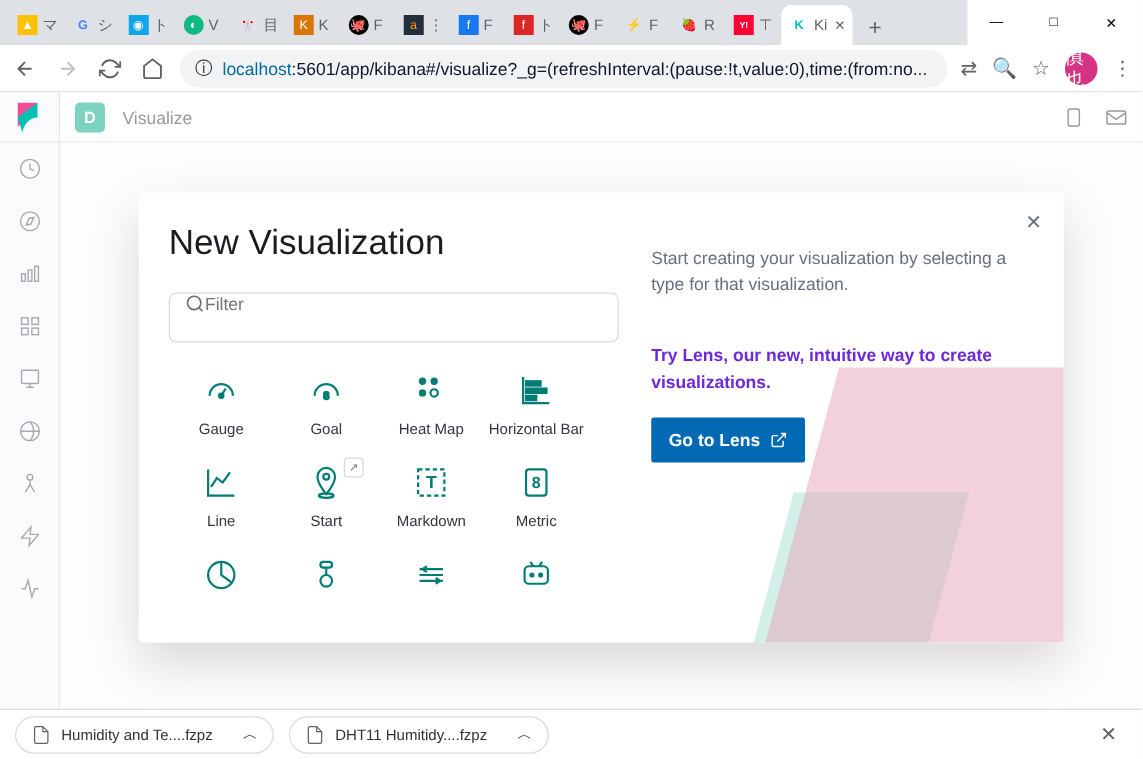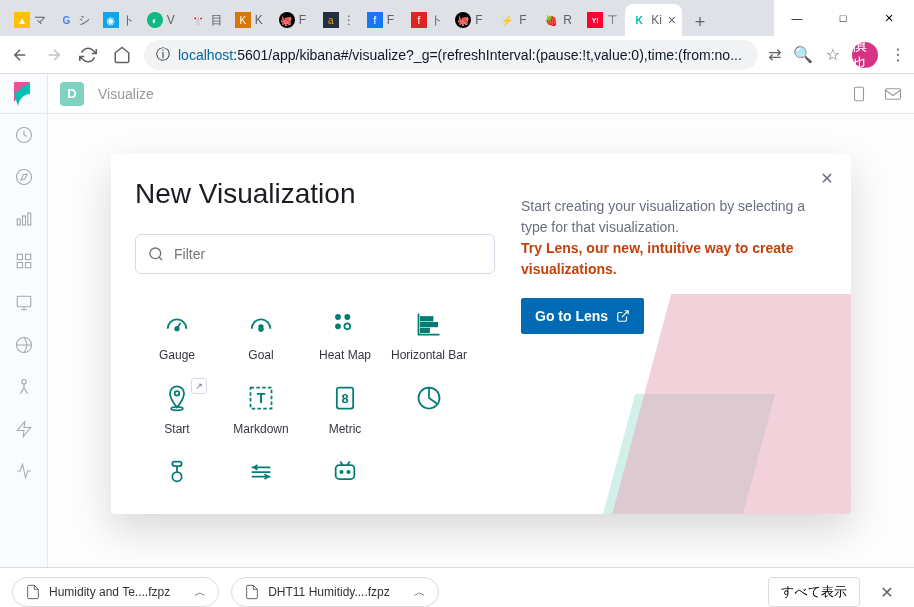--- a/index.html
+++ b/index.html
@@ -25,36 +25,36 @@
 .side-icon{width:48px;height:42px;display:flex;align-items:center;justify-content:center;color:#a6aab0}
 .top-bar{position:absolute;top:0;left:48px;right:0;height:40px;background:#fff;border-bottom:1px solid #e6e8eb;display:flex;align-items:center;padding:0 12px;gap:14px}
 .space-badge{width:24px;height:24px;background:#7dd3c0;color:#fff;border-radius:4px;display:flex;align-items:center;justify-content:center;font-size:13px;font-weight:600}
 .crumb{color:#999;font-size:14px}
 .top-right{margin-left:auto;display:flex;gap:16px;color:#999}
 .modal-overlay{position:absolute;top:40px;left:48px;right:0;bottom:0;background:rgba(255,255,255,0.5);display:flex;justify-content:center;padding-top:40px}
 .modal{width:740px;height:360px;background:#fff;border-radius:4px;box-shadow:0 16px 40px rgba(0,0,0,0.15);display:flex;position:relative;overflow:hidden}
 .modal-close{position:absolute;top:14px;right:14px;width:20px;height:20px;color:#69707d;font-size:16px;display:flex;align-items:center;justify-content:center}
 .modal-left{width:400px;padding:24px 24px 0;display:flex;flex-direction:column}
 .modal-title{font-size:28px;font-weight:300;color:#1a1c21;margin-bottom:24px}
-.filter-box{height:40px;border:1px solid #d3dae6;border-radius:6px;display:flex;align-items:center;padding:0 12px;gap:10px;margin-bottom:34px;width:360px}
+.filter-box{height:40px;border:1px solid #d3dae6;border-radius:6px;display:flex;align-items:flex-start;padding:0 12px;margin-bottom:22px;width:360px}
 .filter-box input{border:none;outline:none;font-size:14px;color:#69707d;flex:1;background:transparent}
 .viz-grid{display:grid;grid-template-columns:repeat(4,84px);gap:20px 0;position:relative;padding-right:8px;width:352px}
 .viz-item{display:flex;flex-direction:column;align-items:center;gap:8px;position:relative}
 .viz-icon{width:32px;height:32px;display:flex;align-items:center;justify-content:center;color:#017d73}
 .viz-label{font-size:12px;color:#343741;text-align:center}
 .popout{position:absolute;top:-4px;right:12px;width:16px;height:16px;background:#fff;border:1px solid #d3dae6;border-radius:3px;display:flex;align-items:center;justify-content:center;font-size:9px;color:#69707d}
 .modal-right{flex:1;padding:42px 28px 0 10px;position:relative;overflow:hidden}
 .deco1{position:absolute;right:-40px;bottom:-80px;width:260px;height:300px;background:#e5a3b8;transform:skewX(-15deg);opacity:0.5}
 .deco2{position:absolute;right:100px;bottom:-60px;width:140px;height:180px;background:#7dd3c0;transform:skewX(-15deg);opacity:0.35}
 .right-content{position:relative;z-index:2}
 .right-title{font-size:20px;font-weight:600;color:#1a1c21;margin-bottom:18px}
-.right-text{font-size:14px;color:#69707d;line-height:1.5;margin-bottom:0}
-.right-bold{font-size:14px;font-weight:700;color:#c2410c;line-height:1.5;margin-bottom:18px}
+.right-text{font-size:14px;color:#69707d;line-height:1.5;margin-bottom:36px}
+.right-bold{font-size:14px;font-weight:700;color:#6d28d9;line-height:1.5;margin-bottom:18px}
 .lens-btn{background:#006bb4;color:#fff;border:none;padding:10px 14px;border-radius:2px;font-size:14px;font-weight:600;display:inline-flex;align-items:center;gap:8px}
-.dl-bar{position:absolute;bottom:0;left:0;right:0;height:40px;background:#fff;border-top:1px solid #dadce0;display:flex;align-items:flex-end;padding:0 12px;gap:12px}
+.dl-bar{position:absolute;bottom:0;left:0;right:0;height:40px;background:#fff;border-top:1px solid #dadce0;display:flex;align-items:center;padding:0 12px;gap:12px}
 .dl-item{height:30px;border:1px solid #dadce0;border-radius:18px;display:flex;align-items:center;padding:0 12px;gap:8px;font-size:12px;color:#333}
 .dl-spacer{flex:1}
 .dl-all{border:1px solid #dadce0;height:30px;padding:0 12px;border-radius:4px;display:flex;align-items:center;font-size:13px}
 .dl-close{width:30px;height:30px;display:flex;align-items:center;justify-content:center;color:#5f6368;font-size:16px}
 svg{display:block}
 .viz-grid-wrap{position:relative;overflow:hidden;flex:1}
 </style>
 </head>
 <body>
 
@@ -297,20 +297,29 @@
                   <svg width="28" height="28" viewBox="0 0 24 24" fill="none" stroke="currentColor" stroke-width="1.5">
                     <path d="M3 3v18h18"></path>
                     <rect x="5" y="6" width="10" height="3" fill="currentColor"></rect>
                     <rect x="5" y="11" width="14" height="3" fill="currentColor"></rect>
                     <rect x="5" y="16" width="7" height="3" fill="currentColor"></rect>
                   </svg>
                 </div>
                 <span class="viz-label">Horizontal Bar</span>
               </div>
           <div class="viz-item">
+                <div class="viz-icon">
+                  <svg width="28" height="28" viewBox="0 0 24 24" fill="none" stroke="currentColor" stroke-width="1.5">
+                    <path d="M3 3v18h18"></path>
+                    <path d="M5 15l4-6 4 3 5-7"></path>
+                  </svg>
+                </div>
+                <span class="viz-label">Line</span>
+              </div>
+          <div class="viz-item">
                 <div class="popout">↗</div>
                 <div class="viz-icon">
                   <svg width="28" height="28" viewBox="0 0 24 24" fill="none" stroke="currentColor" stroke-width="1.5">
                     <path d="M12 2a6 6 0 016 6c0 5-6 12-6 12S6 13 6 8a6 6 0 016-6z"></path>
                     <circle cx="12" cy="8" r="2"></circle>
                     <ellipse cx="12" cy="21" rx="5" ry="1.5"></ellipse>
                   </svg>
                 </div>
                 <span class="viz-label">Start</span>
               </div>
@@ -400,15 +409,14 @@
   </div>
   <div class="dl-item">
     <svg width="16" height="16" viewBox="0 0 24 24" fill="none" stroke="#5f6368" stroke-width="1.5">
         <path d="M14 2H6a2 2 0 00-2 2v16a2 2 0 002 2h12a2 2 0 002-2V8z"></path>
         <path d="M14 2v6h6"></path>
       </svg>
     <span>DHT11 Humitidy....fzpz</span>
     <span style="margin-left:16px">︿</span>
   </div>
   <div class="dl-spacer"></div>
-  <div class="dl-all">すべて表示</div>
   <div class="dl-close">✕</div>
 </div>
 
 </body></html>

